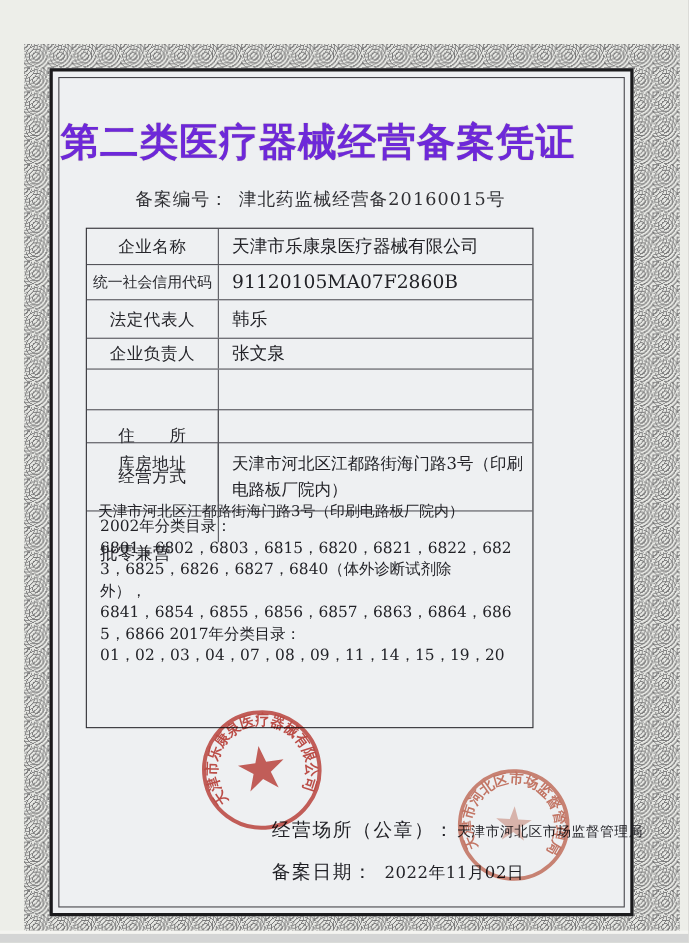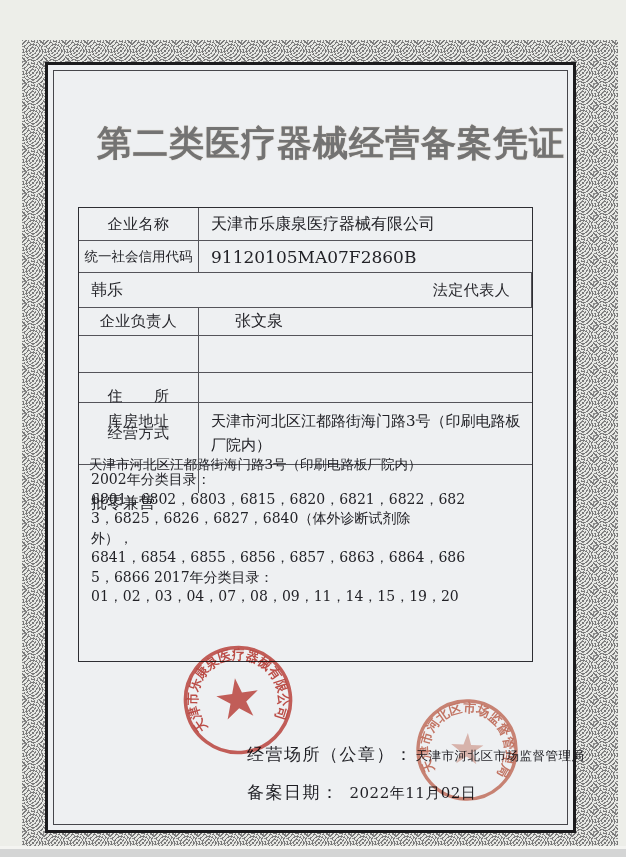--- a/index.html
+++ b/index.html
@@ -26,33 +26,33 @@
     border:3px solid #1b1b1d;
     background:#eef0f2;
   }
   .frame-inner{
     position:absolute;left:5px;top:5px;right:5px;bottom:5px;
     border:1.5px solid #46464b;
   }
   
   .content{position:absolute;left:0;top:0;width:626px;height:857px;}
   .title{
-    position:absolute;left:55px;top:120px;width:510px;margin:0;
-    text-align:right;
+    position:absolute;left:55px;top:106px;width:510px;margin:0;
+    text-align:left;
     font-size:35px;font-weight:bold;letter-spacing:1px;
-    color:#737373;
+    color:#6d28d9;
     text-shadow:0 0 1px rgba(120,85,40,.45);
   }
   .filing-line{
     position:absolute;left:123px;top:171px;
     font-size:16px;color:#2f2f33;letter-spacing:1px;
   }
   .filing-line .val{margin-left:9px;}
   .info-table{
-    position:absolute;left:78px;top:207px;width:455px;
+    position:absolute;left:78px;top:207px;width:407px;
     box-sizing:border-box;
     border:1.5px solid #2e2e33;
     background:transparent;
   }
   .row{display:flex;box-sizing:border-box;border-bottom:1px solid #54545a;}
   .row:last-child{border-bottom:none;}
   .cell{box-sizing:border-box;}
   .label{
     width:120px;flex:0 0 120px;
     border-right:1px solid #54545a;
@@ -63,21 +63,21 @@
   .value{
     flex:1;display:flex;align-items:center;
     padding-left:12px;padding-right:6px;
     font-size:16px;color:#222227;
   }
   .r1{height:33px;}
   .r2{height:32px;}
   .r2 .label{font-size:13.5px;letter-spacing:0;}
   .r2 .value{font-size:17px;font-family:"DejaVu Serif","Liberation Serif",serif;}
   .r3{height:35px;}
-  .r4{height:28px;gap:24px;}
+  .r4{height:28px;}
   .r5{height:37px;flex-direction:column;}
   .r5 .value{font-size:13.5px;padding-left:10px;}
   .r6{height:30px;flex-direction:column;}
   .r7{height:35px;}
   .r7 .value{font-size:13.5px;padding-left:10px;}
   .r8{height:62px;justify-content:flex-end;}
   .r8 .label{align-items:flex-start;padding-top:9px;}
   .r8 .value{align-items:flex-start;padding-top:6px;font-size:15px;line-height:24px;}
   .r9{height:196px;}
   .r9 .label{align-items:flex-start;padding-top:9px;}
@@ -103,33 +103,36 @@
   <div class="band"></div>
 
   <div class="frame">
     <div class="frame-inner"></div>
   </div>
 
   <div class="content">
 
     <h1 class="title">第二类医疗器械经营备案凭证</h1>
 
+    <div class="filing-line">
+      <span>备案编号：</span><span class="val">津北药监械经营备20160015号</span>
+    </div>
 
     <div class="info-table">
       <div class="row r1">
         <div class="cell label">企业名称</div>
         <div class="cell value">天津市乐康泉医疗器械有限公司</div>
       </div>
       <div class="row r2">
         <div class="cell label">统一社会信用代码</div>
         <div class="cell value">91120105MA07F2860B</div>
       </div>
       <div class="row r3">
+        <div class="cell label">法定代表人</div>
         <div class="cell value">韩乐</div>
-        <div class="cell label">法定代表人</div>
       </div>
       <div class="row r4">
         <div class="cell label">企业负责人</div>
         <div class="cell value">张文泉</div>
       </div>
       <div class="row r5">
         <div class="cell label">住　　所</div>
         <div class="cell value">天津市河北区江都路街海门路3号（印刷电路板厂院内）</div>
       </div>
       <div class="row r6">

